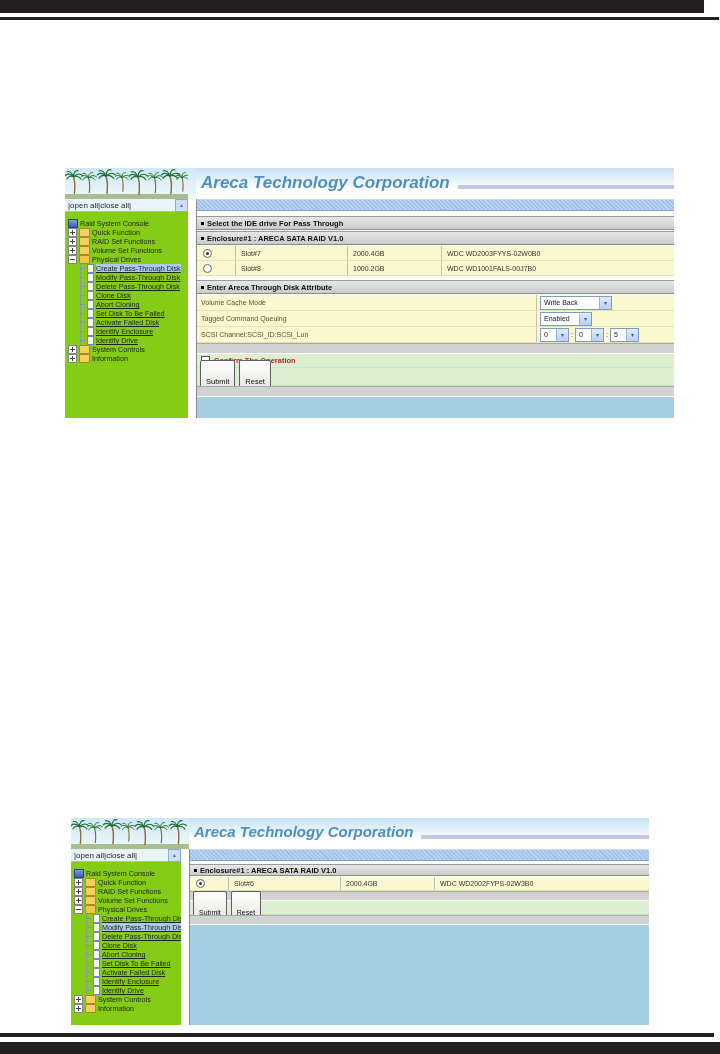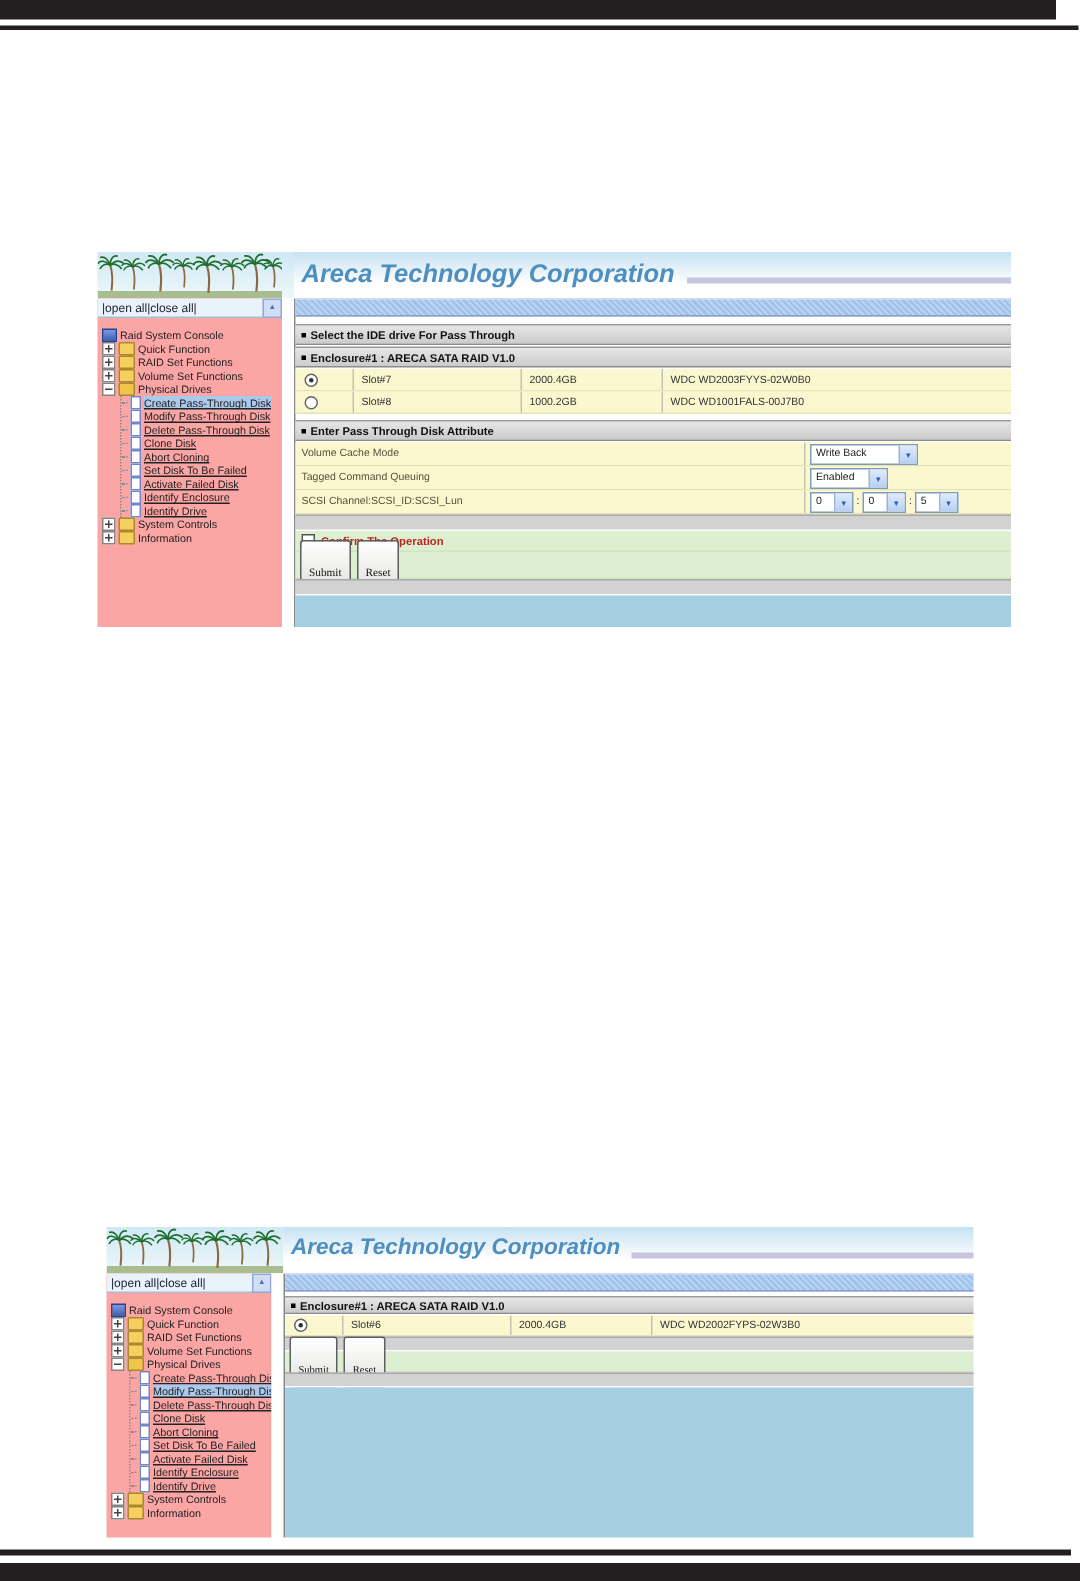--- a/index.html
+++ b/index.html
@@ -21,21 +21,21 @@
   
   .palms{grid-column:1/3;grid-row:1;overflow:hidden;background:linear-gradient(#cfe8f4,#eef8fb);}
   .titlebar{grid-column:3;grid-row:1;display:flex;align-items:flex-start;
             background:linear-gradient(#c7e2f2 0%,#ffffff 70%);}
   .title{font-weight:bold;font-style:italic;color:#4e8fc0;padding:5px 0 0 5px;white-space:nowrap;}
   #s1 .title{font-size:17px;}
   #s2 .title{font-size:15px;}
   .title-rule{flex:1;height:4px;background:#c6c6e2;margin:17px 0 0 8px;}
 
   
-  .sidebar{grid-column:1;grid-row:2;background:#fca5a5;font-size:7.2px;color:#222;overflow:hidden;}
+  .sidebar{grid-column:1;grid-row:2;background:#84cc16;font-size:7.2px;color:#222;overflow:hidden;}
   .sb-head{height:12px;display:flex;justify-content:space-between;align-items:center;
            border-bottom:1px solid #a5bed2;background:#e9f3fa;padding-left:3px;font-size:8px;color:#223;}
   .sb-scroll{width:11px;height:11px;background:#cfdef5;border:1px solid #8fa8d8;
              display:flex;align-items:center;justify-content:center;font-size:5px;color:#4a6fb8;flex:none;}
   .tree{padding:7px 0 0 3px;}
   .trow,.leaf{display:flex;align-items:center;height:9px;gap:2px;white-space:nowrap;cursor:default;}
   .xp,.xm{width:7px;height:7px;border:1px solid #848484;flex:none;background-color:#fff;
           background-repeat:no-repeat;background-position:center;}
   .xp{background-image:linear-gradient(#444,#444),linear-gradient(#444,#444);
       background-size:5px 1px,1px 5px;}
@@ -88,21 +88,21 @@
   .ddb{width:11px;background:linear-gradient(#dfeafc,#b9d0f4);border-left:1px solid #9ab4d4;
        color:#2c5bb8;font-size:6px;display:flex;align-items:center;justify-content:center;flex:none;}
   .grayrow{height:9px;flex:none;background:#d2d2d2;border-top:1px solid #a8a8a8;border-bottom:1px solid #ffffff;}
   #s2 .grayrow{height:8px;}
   .greenrow{flex:none;background:#dcefd0;border-bottom:1px solid #cfe4c2;display:flex;align-items:center;}
   .confirm{height:13px;padding-left:4px;gap:4px;}
   .cb{width:7px;height:7px;border:1px solid #555;background:#fff;flex:none;}
   .redtxt{color:#c22222;font-weight:bold;font-size:7.5px;}
   .btnrow{height:17px;padding-left:3px;gap:4px;}
   #s2 .btnrow{height:13px;}
-  .btn{font-family:Liberation Serif, serif;font-size:7.5px;height:13px;padding:16px 5px;border:1px solid #5f5f5f;
+  .btn{font-family:Liberation Sans, sans-serif;font-size:7.5px;height:13px;padding:16px 5px;border:1px solid #5f5f5f;
        border-radius:2px;background:linear-gradient(#ffffff,#e2e2de);color:#111;line-height:10px;}
   #s2 .btn{height:11px;font-size:7px;}
   .bluefill{flex:1;background:#a5d0e4;}
 </style>
 </head>
 <body>
 
 <svg width="0" height="0" style="position:absolute">
   <defs>
     <g id="palmtree">
@@ -259,21 +259,21 @@
       <span class="cell c1">
           <span class="radio"></span>
         </span>
       <span class="cell c2">Slot#8</span>
       <span class="cell c3">1000.2GB</span>
       <span class="cell c4">WDC WD1001FALS-00J7B0</span>
     </div>
     <div class="gap4"></div>
     <div class="hrow">
       <span class="blt"></span>
-      <span>Enter Pass Through Disk Attribute</span>
+      <span>Enter Areca Through Disk Attribute</span>
     </div>
     <div class="arow">
       <span class="alabel">Volume Cache Mode</span>
       <span class="actrl">
         <span class="dd dd-wb">
           <span class="ddt">Write Back</span>
           <span class="ddb">▾</span>
         </span>
       </span>
     </div>

